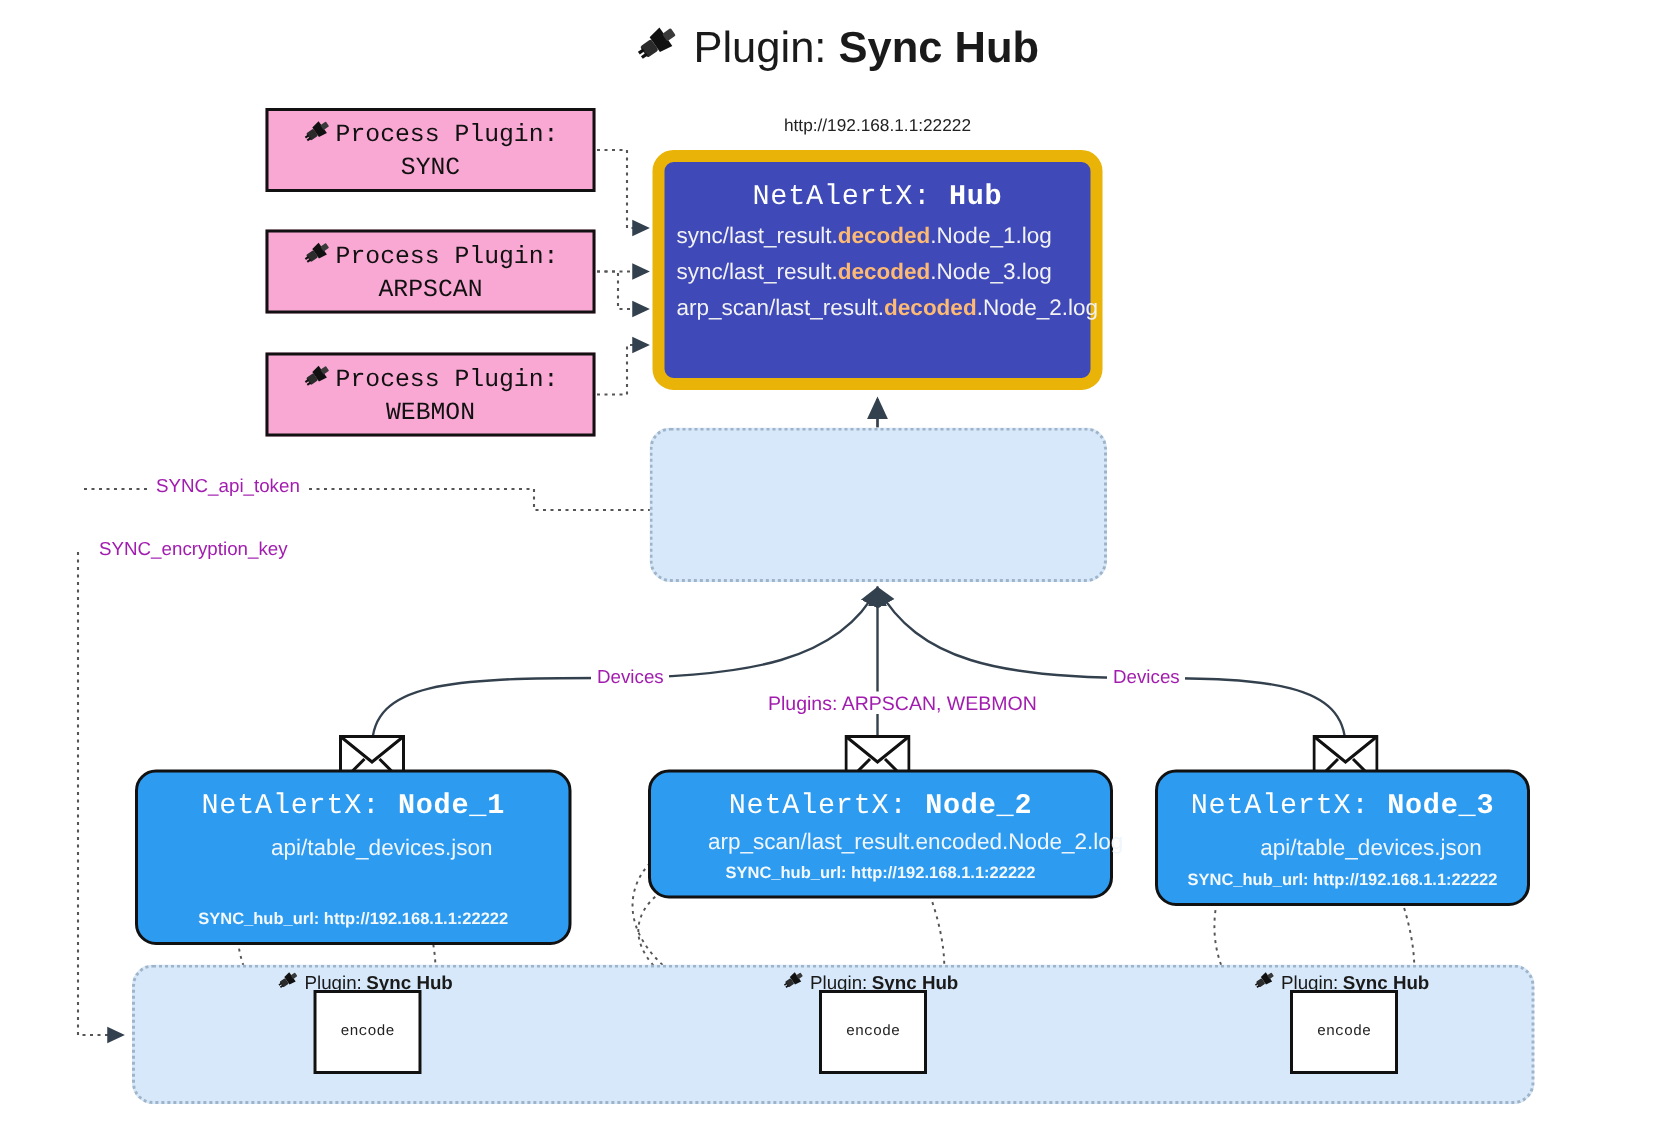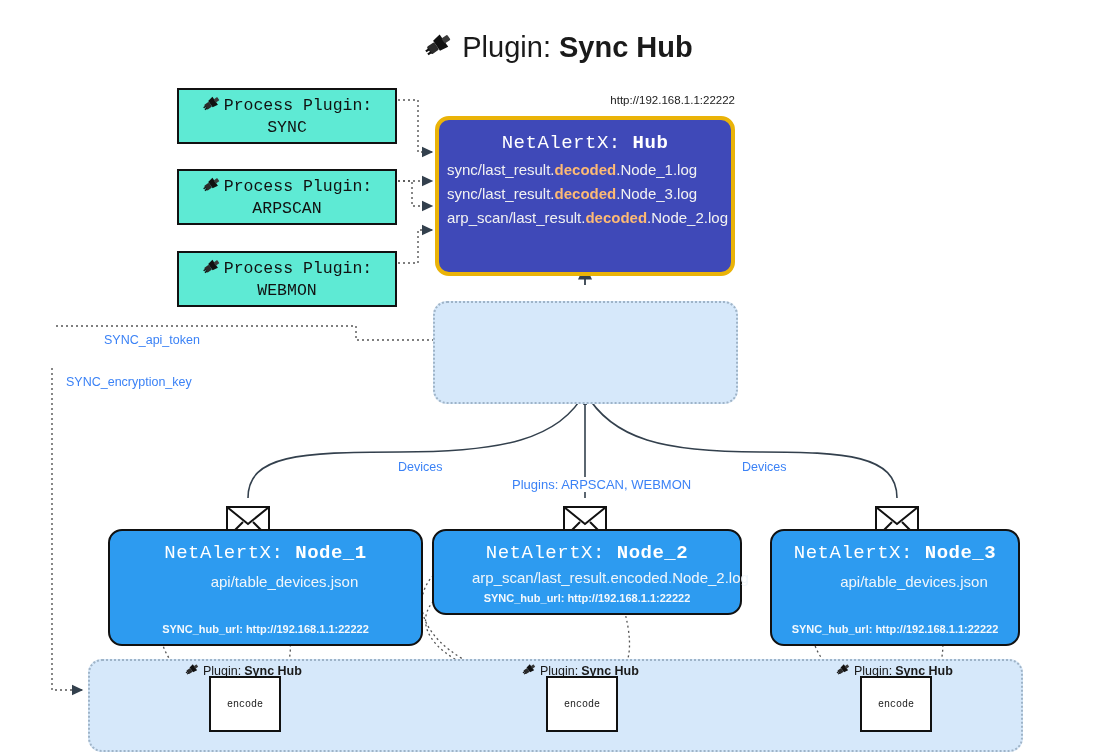--- a/index.html
+++ b/index.html
@@ -1,77 +1,77 @@
 <!DOCTYPE html>
 <html><head>
 <meta charset="utf-8">
 <style>
   html,body{margin:0;padding:0;background:#ffffff;}
   body{width:1117px;height:754px;overflow:hidden;font-family:"Liberation Sans",sans-serif;color:#111;}
   #stage{position:relative;width:1117px;height:754px;}
   svg#wires{position:absolute;left:0;top:0;width:1117px;height:754px;pointer-events:none;}
 
-  .abs{position:absolute;box-sizing:border-box;margin-top:16px;}
+  .abs{position:absolute;box-sizing:border-box;}
 
   
   #title{top:14px;left:0;width:1117px;text-align:center;font-size:29px;color:#1a1a1a;
          display:flex;align-items:center;justify-content:center;gap:8px;}
   #title .t-normal{font-weight:400;}
   #title .t-bold{font-weight:700;}
 
   .plugicon{display:inline-block;vertical-align:middle;}
 
   
-  .procbox{border:2px solid #111;background:#5eead4;width:220px;height:56px;
+  .procbox{border:2px solid #111;background:#f9a8d4;width:220px;height:56px;
            display:flex;flex-direction:column;align-items:center;justify-content:center;
            font-family:"Liberation Mono",monospace;font-size:16.5px;line-height:20px;color:#111;}
   .procbox .l1{display:flex;align-items:center;gap:2px;white-space:nowrap;}
   .procbox .l2{white-space:nowrap;}
 
   
-  #hub{left:435px;top:100px;width:300px;height:160px;background:#3f49b8;border:4px solid #eab308;
+  #hub{left:435px;top:100px;width:300px;height:160px;background:#3f49b8;border:8px solid #eab308;
        border-radius:14px;color:#fff;}
   #hub .hubtitle{margin-top:12px;text-align:center;font-family:"Liberation Mono",monospace;
        font-size:19px;letter-spacing:0.5px;}
   #hub .hubtitle b{font-weight:700;}
   #hub .logline{margin-top:7px;padding-left:8px;font-size:15px;white-space:nowrap;color:#f2f2f2;}
   #hub .logline b{font-weight:700;color:#fdba74;}
-  #hub-url{left:435px;top:78px;width:300px;text-align:right;font-size:11.5px;color:#222;}
+  #hub-url{left:435px;top:78px;width:300px;text-align:center;font-size:11.5px;color:#222;}
 
   
   .cluster{background:#d6e8fa;border:2px dotted #9fb4c8;border-radius:14px;}
   #decode-cluster{left:433px;top:285px;width:305px;height:103px;}
   #bottom-cluster{left:88px;top:643px;width:935px;height:93px;}
 
   .whitebox{background:#fff;border:2px solid #111;display:flex;align-items:center;justify-content:center;
             font-family:"Liberation Mono",monospace;color:#222;}
   #decode{left:503px;top:296px;width:165px;height:80px;font-size:19px;}
   .encodebox{width:72px;height:56px;font-size:10px;}
 
   
   .node{background:#2d9bf0;border:2px solid #111;border-radius:14px;color:#fff;}
   .node .ntitle{margin-top:11px;text-align:center;font-family:"Liberation Mono",monospace;
                 font-size:19px;letter-spacing:.5px;}
   .node .ntitle b{font-weight:700;}
   .node .nline{margin-top:9px;text-align:center;font-size:15px;color:#f0f6fb;white-space:nowrap;padding-left:38px;}
   .node .nfoot{position:absolute;left:0;bottom:9px;width:100%;text-align:center;
                font-size:11px;font-weight:700;color:#f4f9fd;white-space:nowrap;}
-  #node1{left:108px;top:513px;width:315px;height:117px;}
+  #node1{left:90px;top:513px;width:291px;height:117px;}
   #node2{left:432px;top:513px;width:310px;height:86px;}
-  #node3{left:770px;top:513px;width:250px;height:117px;}
+  #node3{left:770px;top:513px;width:250px;height:91px;}
 
   
   .envelope{width:44px;height:33px;}
 
   
   .pluglabel{display:flex;align-items:center;gap:3px;font-size:12.5px;color:#1a1a1a;white-space:nowrap;}
   .pluglabel .pl-bold{font-weight:700;}
 
   
-  .edgelabel{font-size:12.5px;color:#3b82f6;background:#fff;padding:0 4px;white-space:nowrap;}
+  .edgelabel{font-size:12.5px;color:#a21caf;background:#fff;padding:0 4px;white-space:nowrap;}
   .edgelabel.big{font-size:13px;}
 </style>
 </head>
 <body>
 
 <div id="stage">
 
   <svg id="wires" viewBox="0 0 1117 754">
     <defs>
       <marker id="arrSolid" markerWidth="9" markerHeight="9" refX="7.5" refY="4.5" orient="auto">

